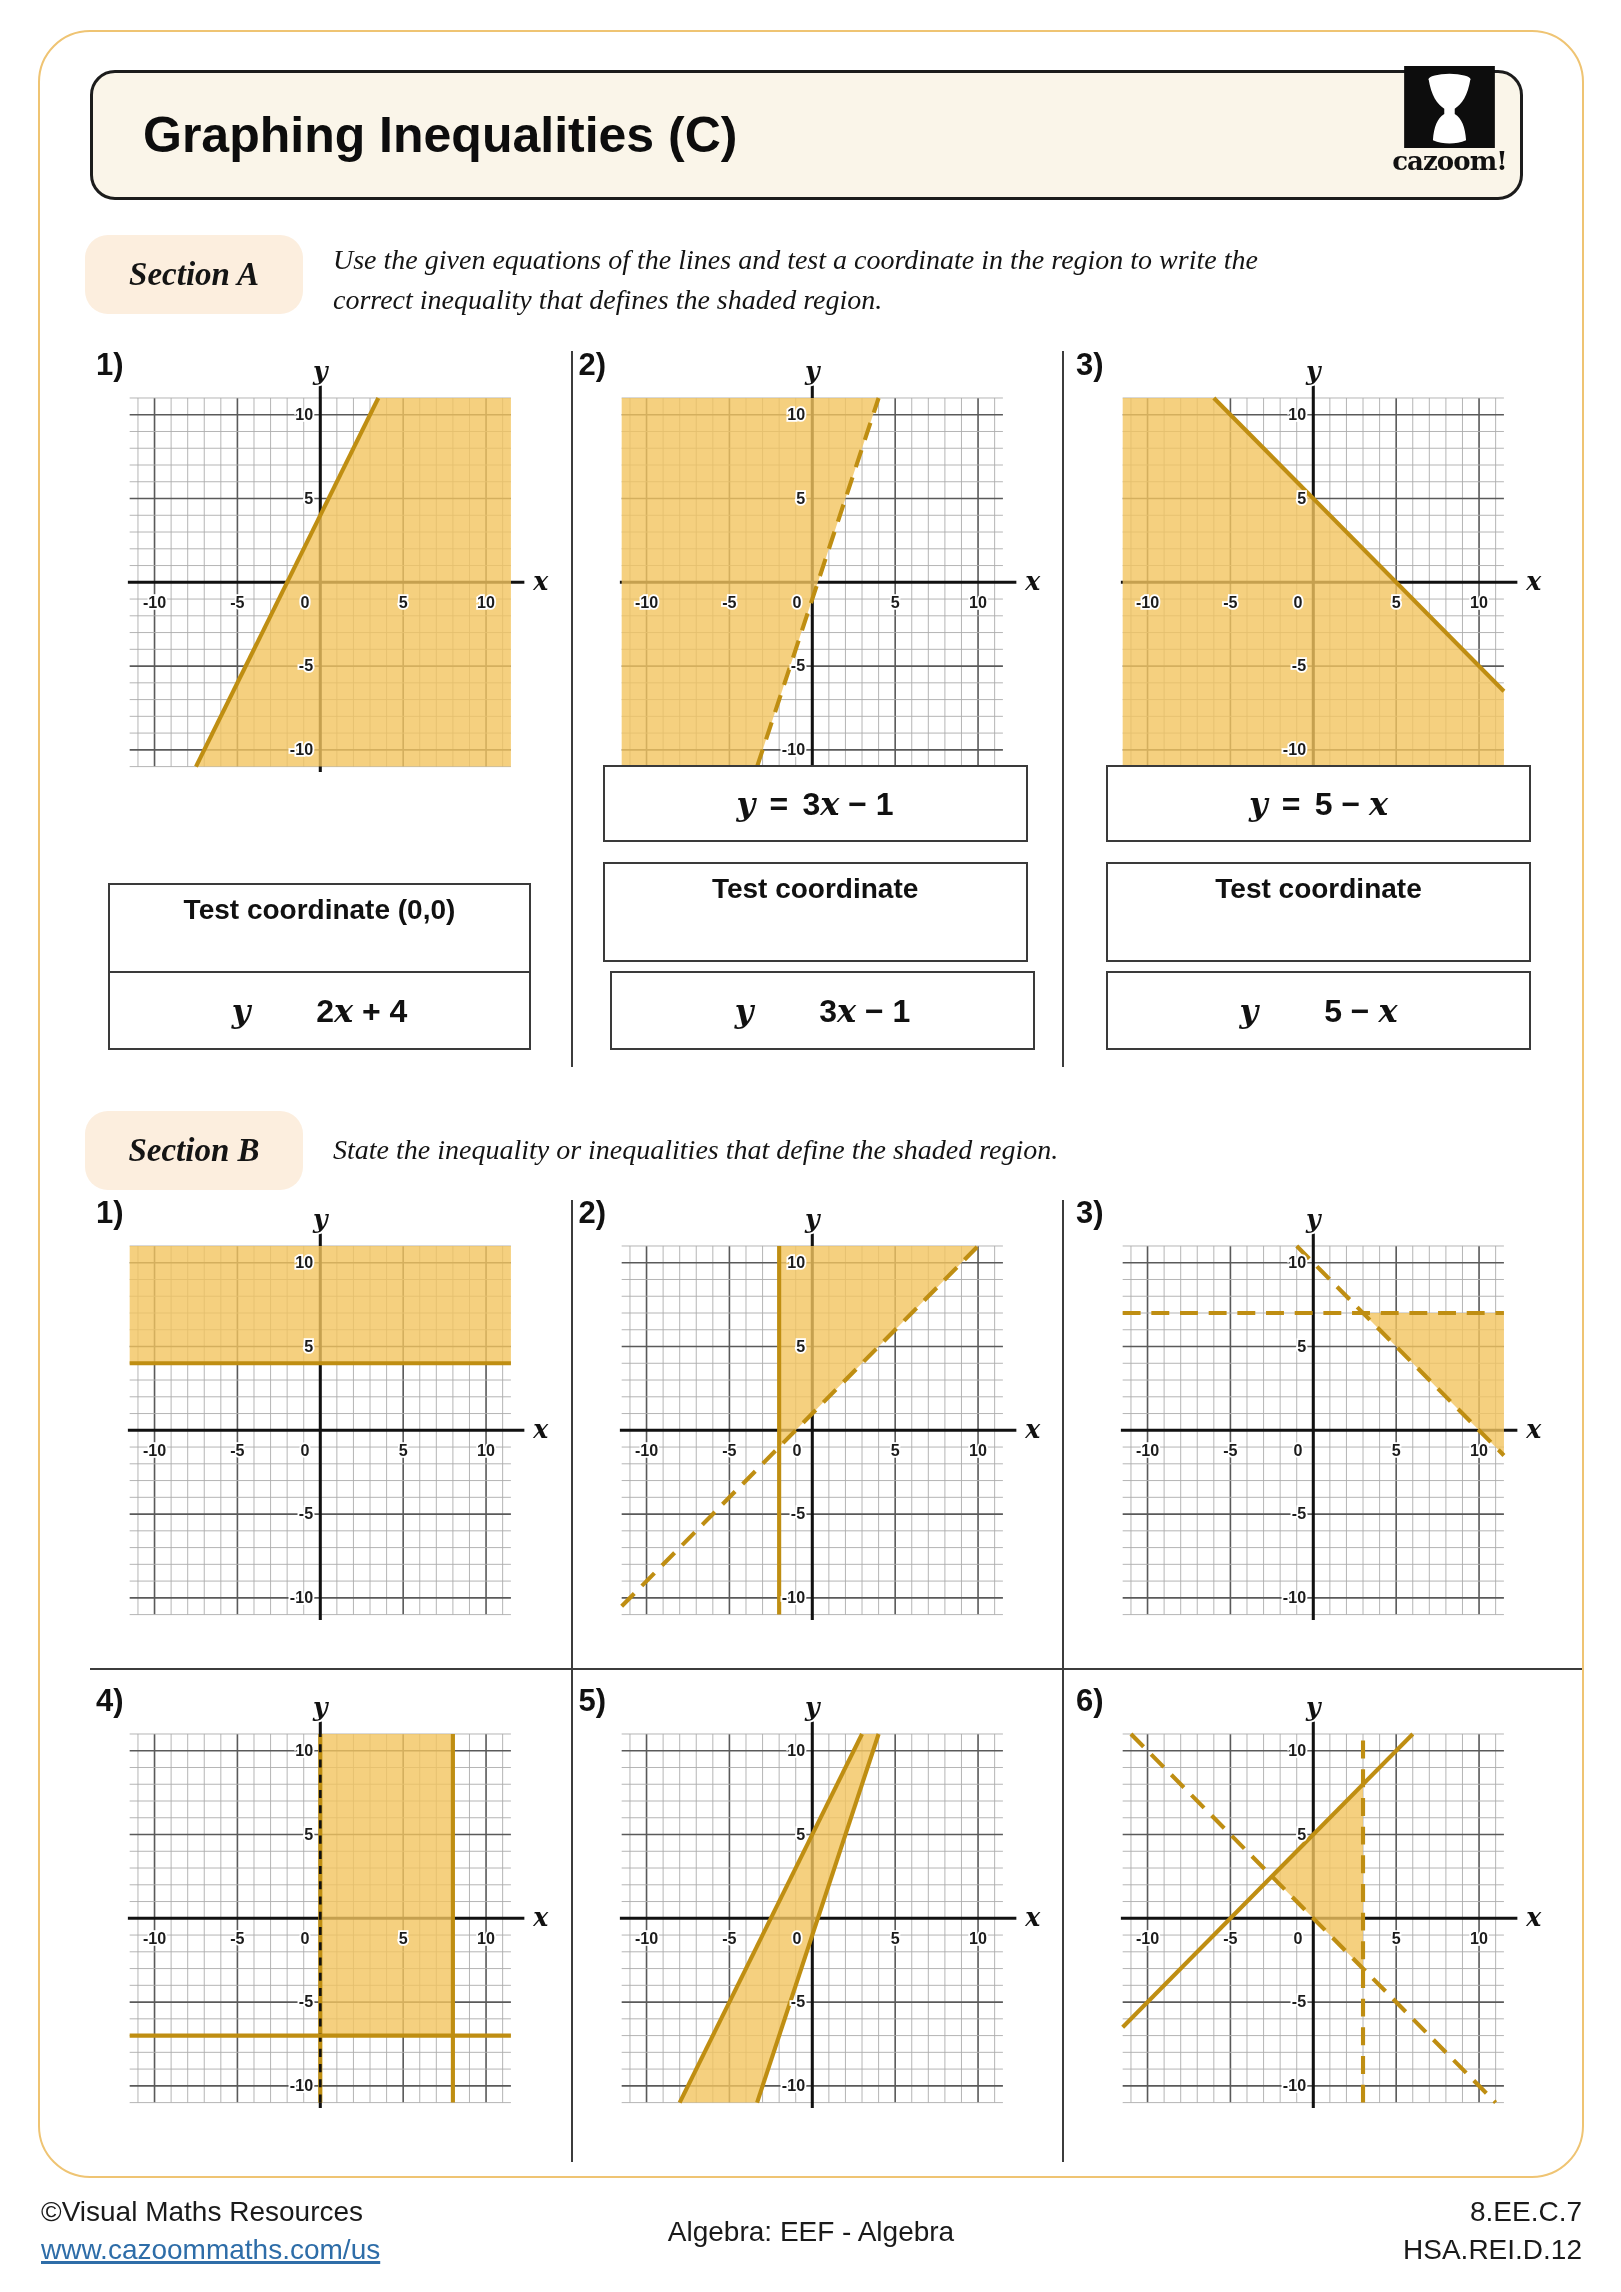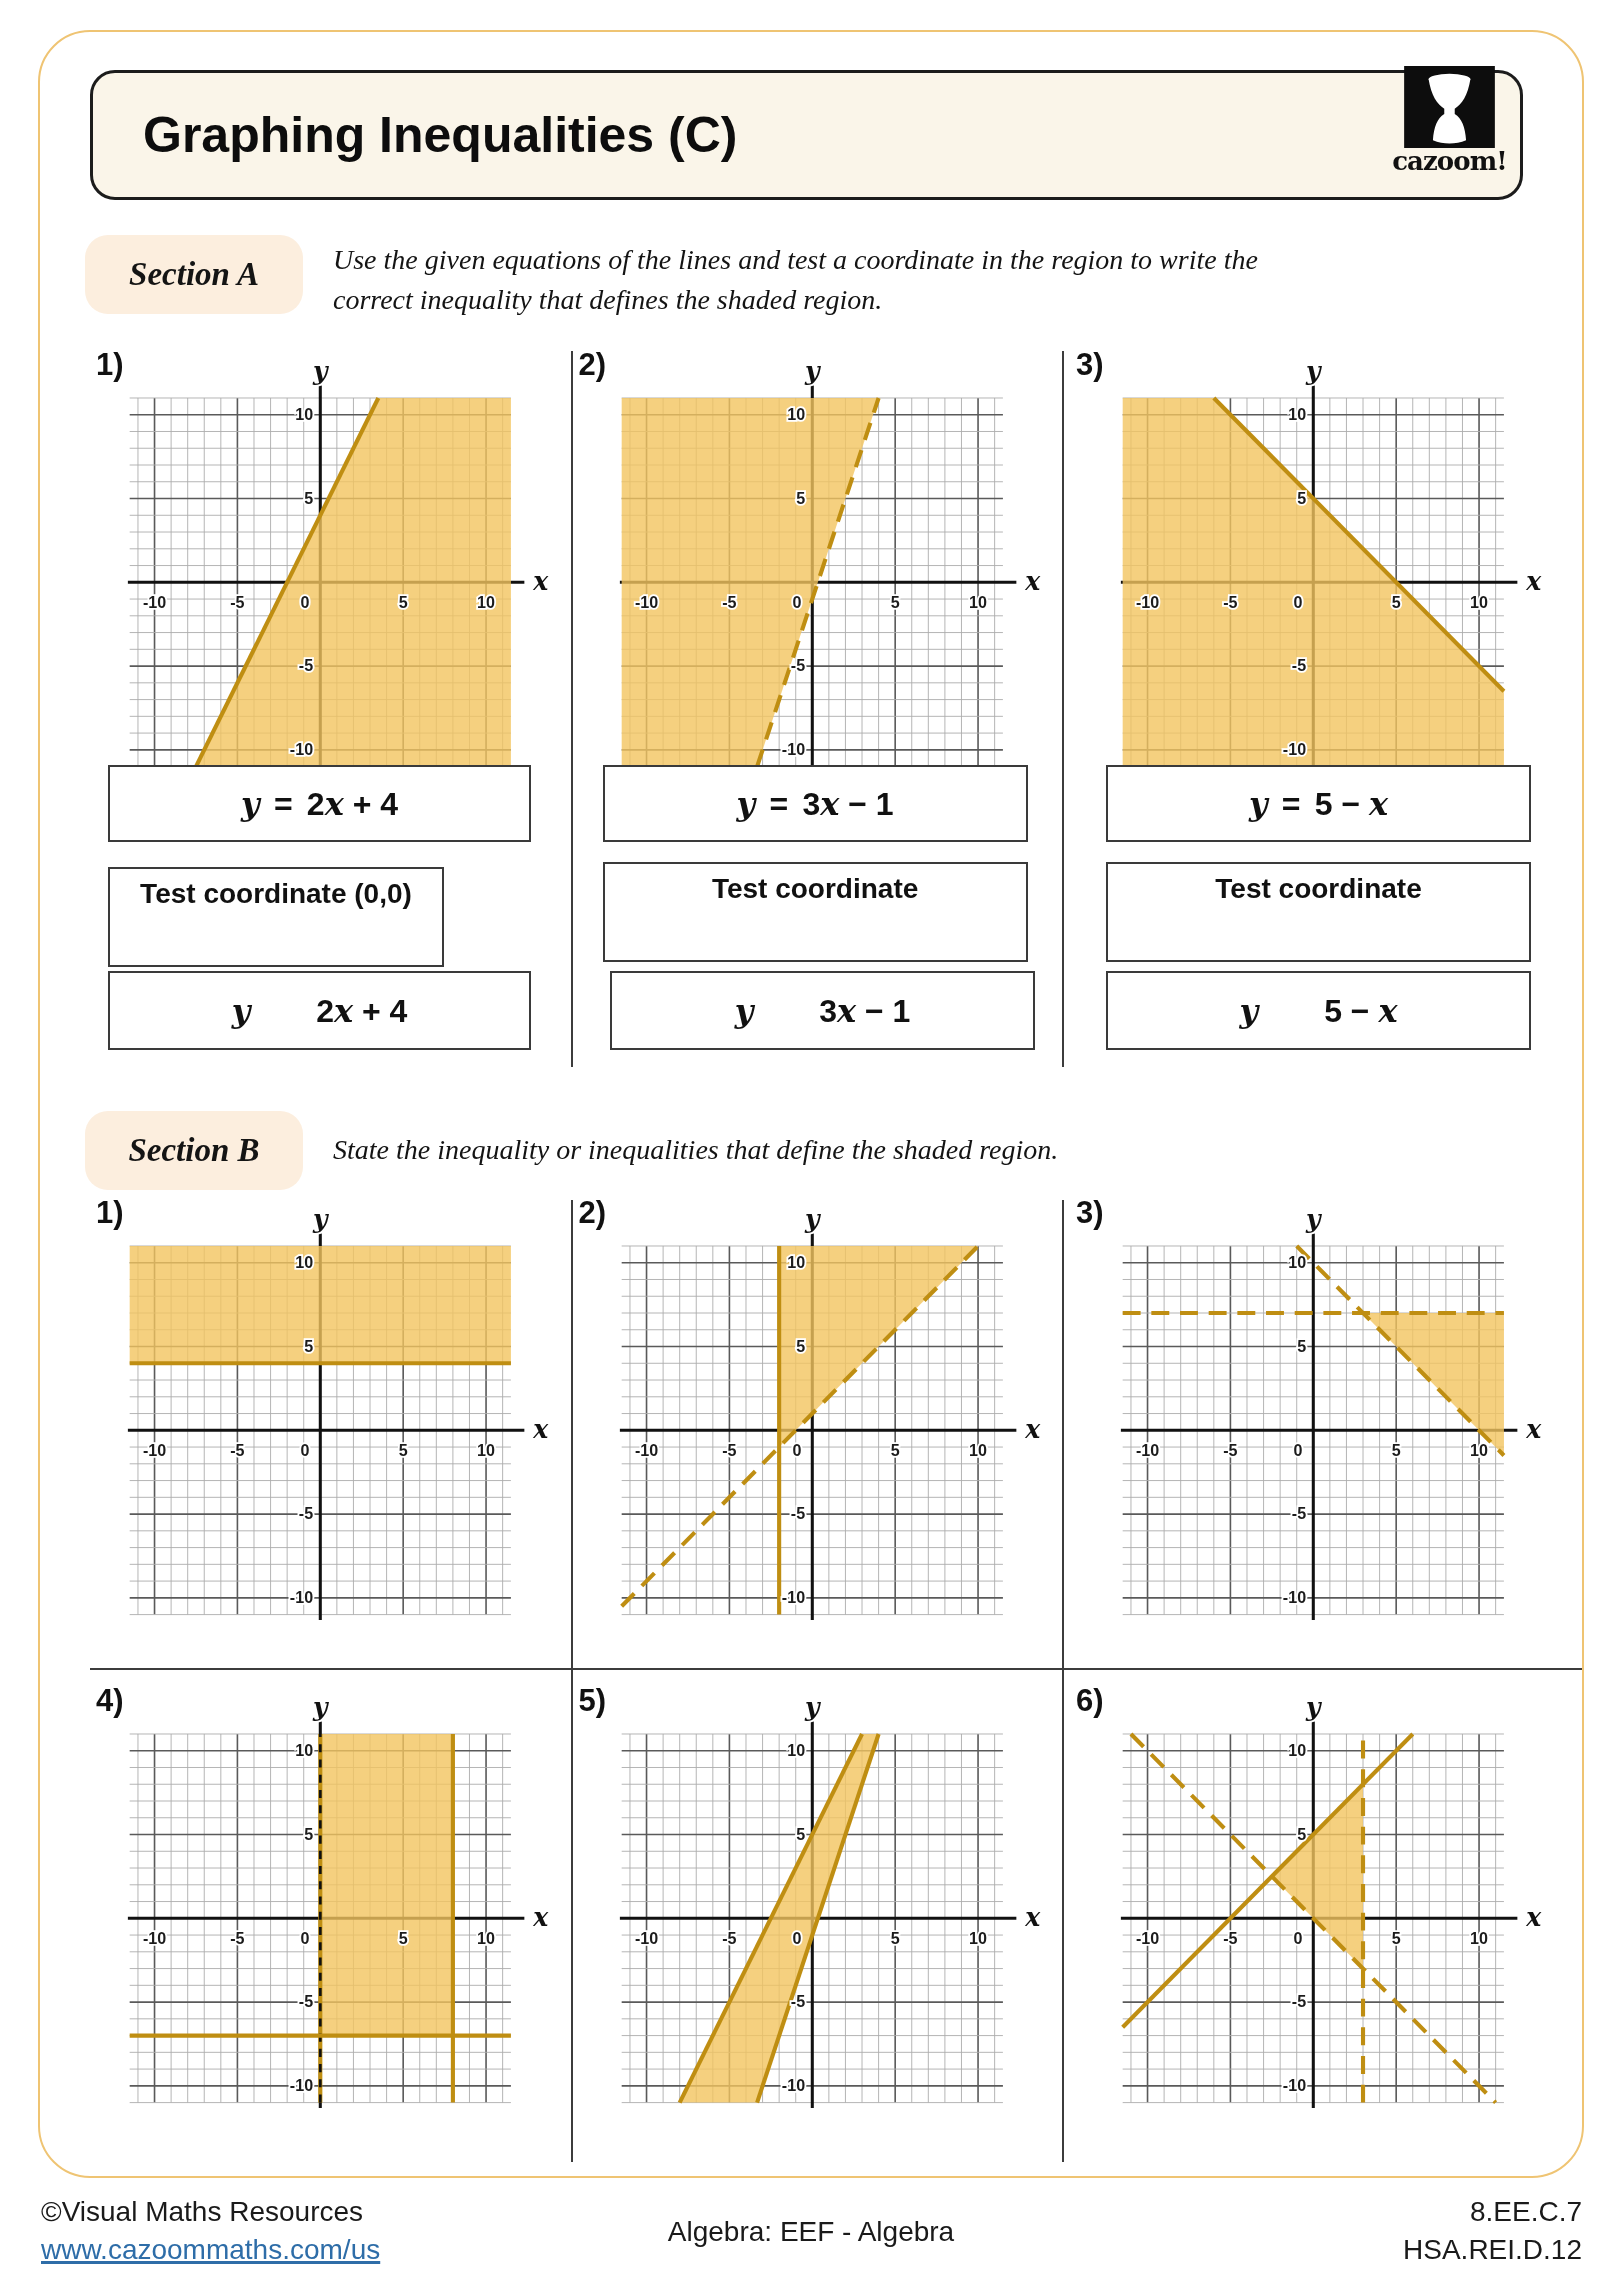--- a/index.html
+++ b/index.html
@@ -132,24 +132,21 @@
           <text x="337.25" y="274.7" text-anchor="middle" class="tick">5</text>
           <text x="429.75" y="274.7" text-anchor="middle" class="tick">10</text>
           <text x="236.75" y="64.7" text-anchor="end" class="tick">10</text>
           <text x="236.75" y="158.2" text-anchor="end" class="tick">5</text>
           <text x="236.75" y="345.2" text-anchor="end" class="tick">-5</text>
           <text x="236.75" y="438.7" text-anchor="end" class="tick">-10</text>
           <text x="482.5" y="254.7" text-anchor="start" class="axl">x</text>
           <text x="244.75" y="20" text-anchor="middle" class="axl">y</text>
         </svg>
       </div>
-    <div class="abox" style="left:54px;top:416px;width:423px;height:77px;">
-      <span class="eq-text"><span class="mvar">y</span><span class="rel">=</span><span>2</span><span class="mvar">x</span><span> + 4</span></span>
-    </div>
-    <div class="abox test" style="left:54px;top:518px;width:336px;height:100px;">
+    <div class="abox test" style="left:54px;top:534px;width:423px;height:100px;">
       <span class="testlab">Test coordinate (0,0)</span>
     </div>
     <div class="abox" style="left:54px;top:622px;width:423px;height:79px;">
       <span class="eq-text"><span class="mvar">y</span><span class="gap"></span><span>2</span><span class="mvar">x</span><span> + 4</span></span>
     </div>
   </div>
 
   <div class="cell" style="left:573px;top:349px;width:487px;height:725px;">
     <div class="qnum" style="left:5.4px;top:-1.8px;">2)</div>
     <div class="graph" style="left:19.7px;top:12.5px;">

